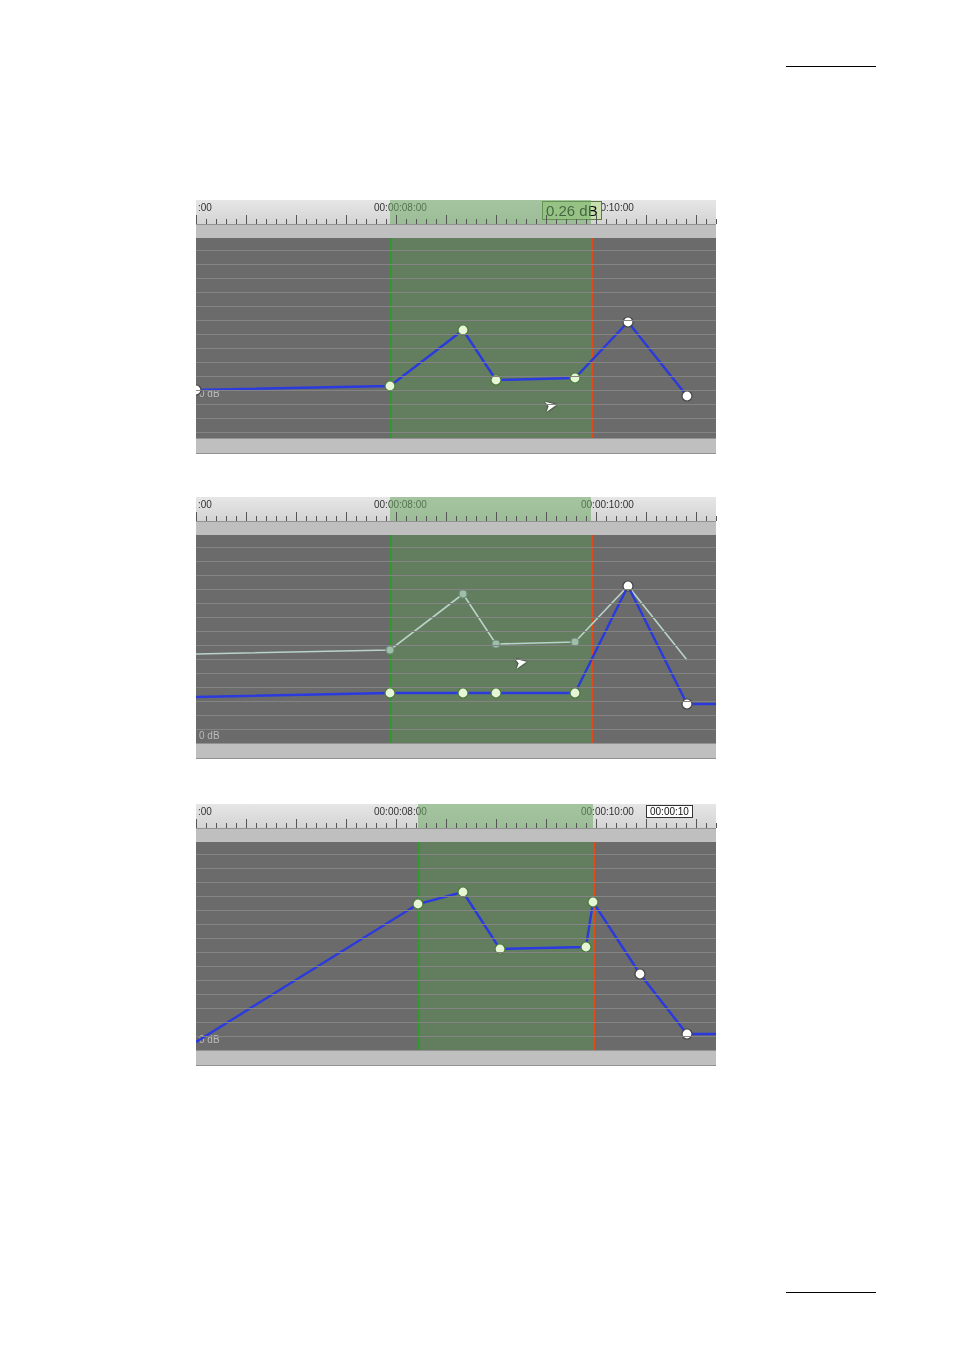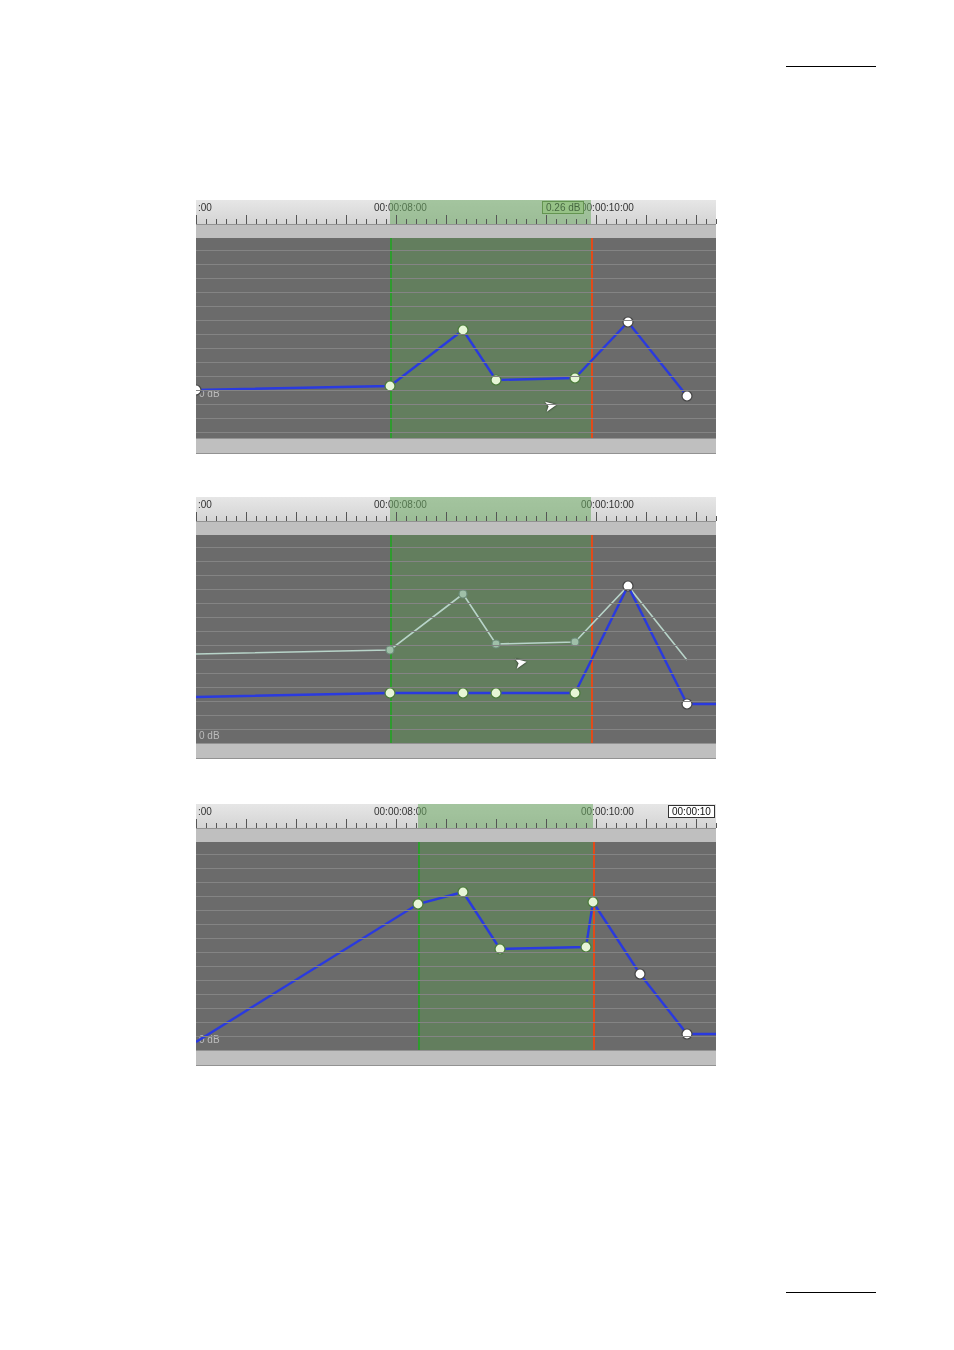--- a/index.html
+++ b/index.html
@@ -62,21 +62,21 @@
     height: 5px;
     background: #555;
   }
   .ticks span.major { height: 9px; }
 
   .tooltip {
     position: absolute;
     top: 1px;
     background: #c8e0b0;
     border: 1px solid #5a7a3a;
-    font-size: 10px;
+    font-size: 15px;
     padding: 0 3px;
     color: #111;
   }
   .tooltip-white {
     position: absolute;
     top: 1px;
     background: #fff;
     border: 1px solid #333;
     font-size: 10px;
     padding: 0 3px;
@@ -349,21 +349,21 @@
       <div class="hline" style="top: 194px;"></div>
     </div>
   <div class="strip-light" style="top:246px"></div>
 </div>
 
 <div class="panel panel3">
   <div class="ruler">
     <span class="lab" style="left:2px">:00</span>
     <span class="lab" style="left:178px">00:00:08:00</span>
     <span class="lab" style="left:385px">00:00:10:00</span>
-    <span class="tooltip-white" style="left:472px">00:00:10</span>
+    <span class="tooltip-white" style="left:450px">00:00:10</span>
     <div class="sel-region-ruler" style="left:222px;width:175px"></div>
     <div class="ticks">
         <span class="major" style="left: 0px;"></span>
         <span style="left: 10px;"></span>
         <span style="left: 20px;"></span>
         <span style="left: 30px;"></span>
         <span style="left: 40px;"></span>
         <span class="major" style="left: 50px;"></span>
         <span style="left: 60px;"></span>
         <span style="left: 70px;"></span>

